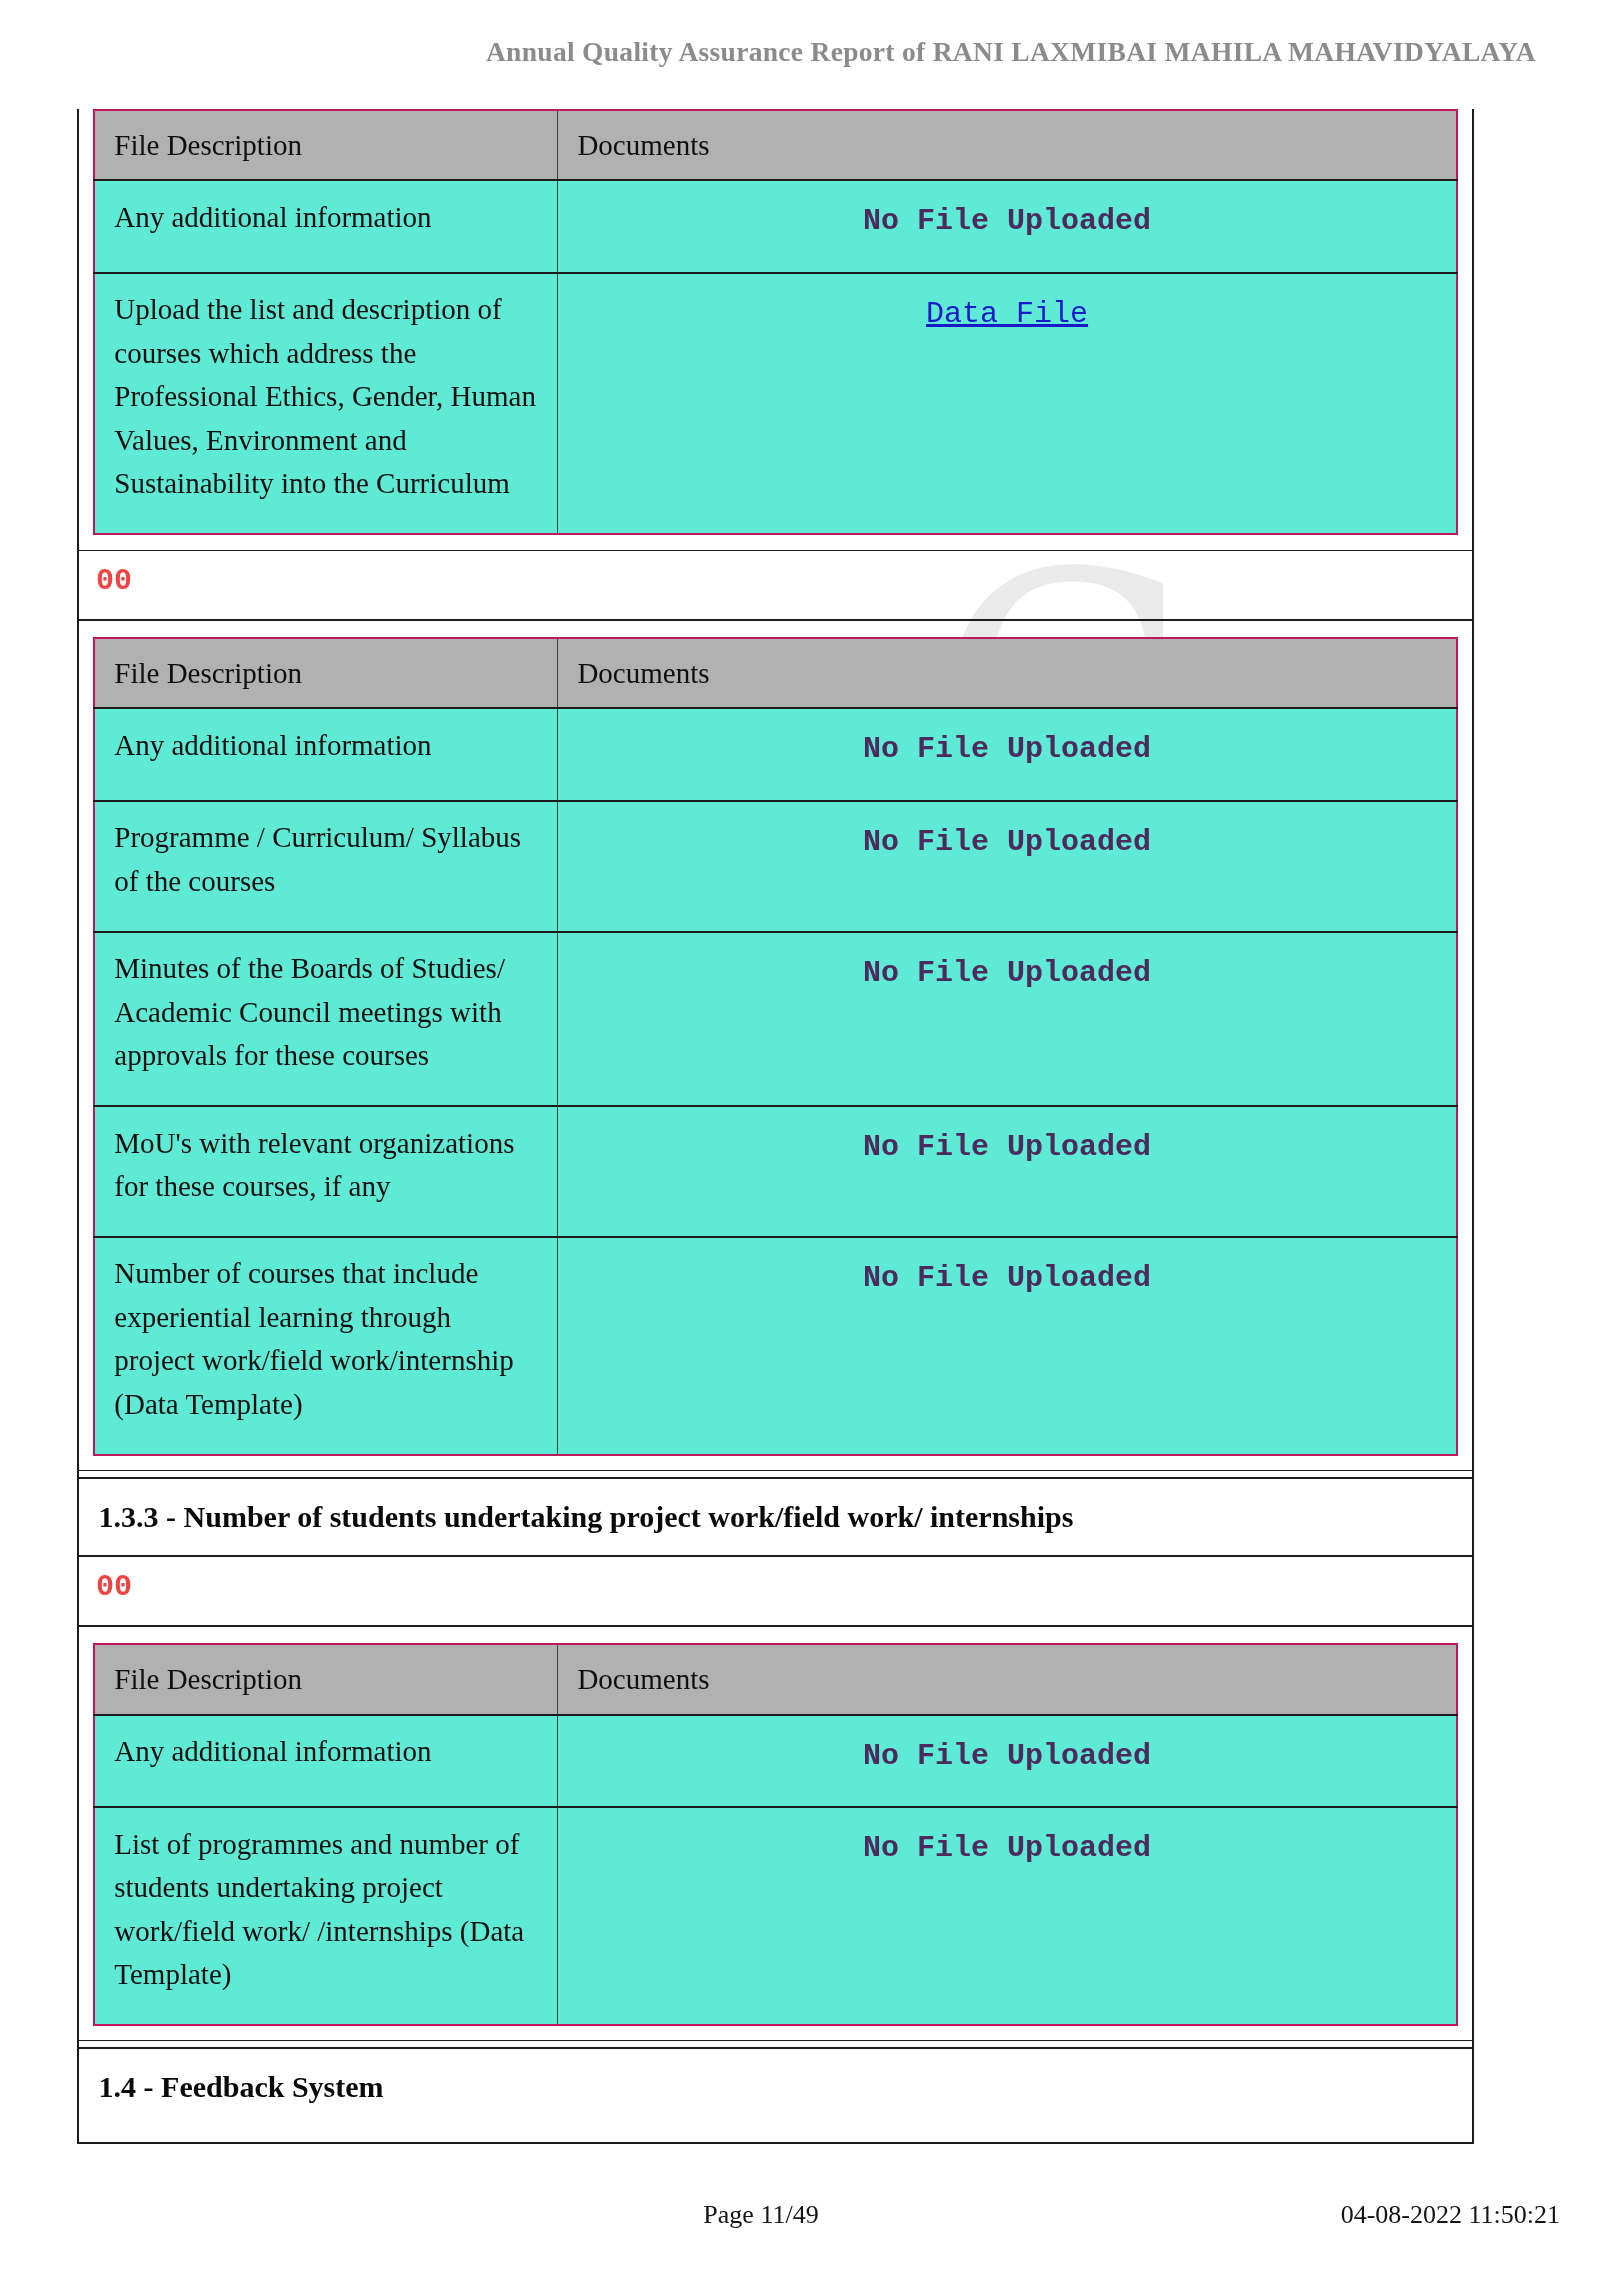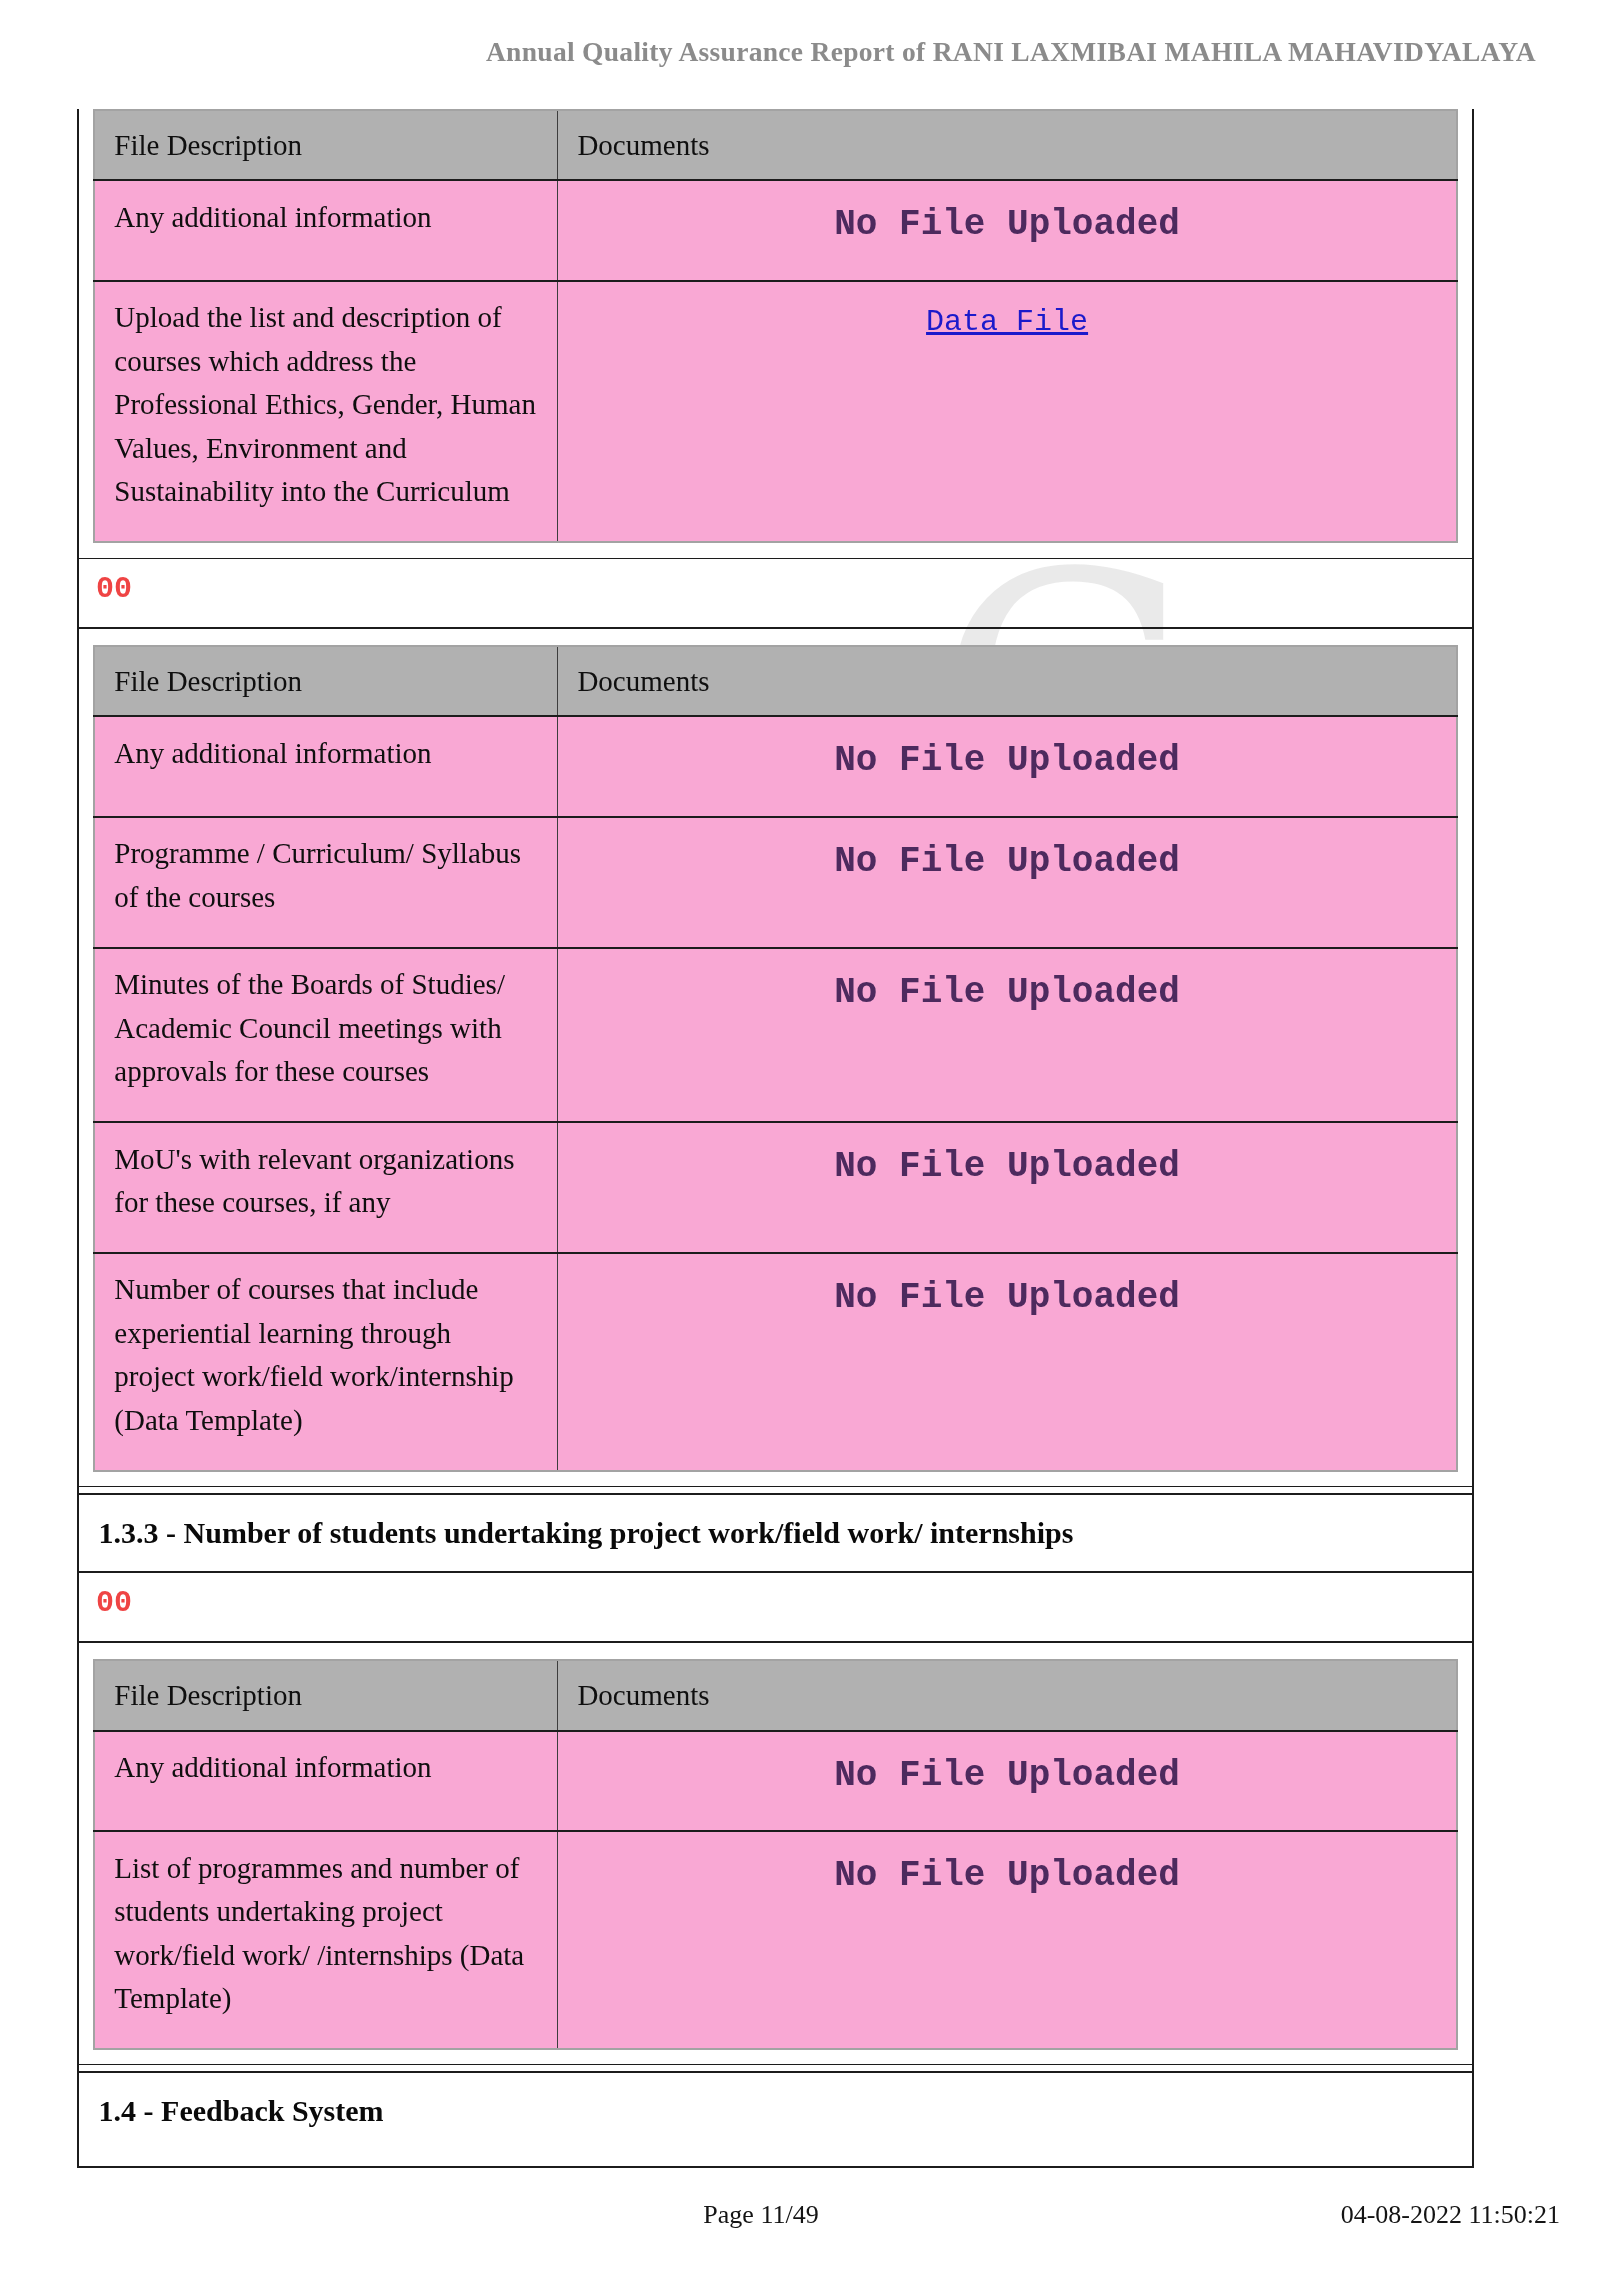--- a/index.html
+++ b/index.html
@@ -21,36 +21,36 @@
   }
   
   .outer {
     position:relative; z-index:1;
     margin:41px 149px 0 77px;
     border-left:2px solid #1c1c1c; border-right:2px solid #1c1c1c;
   }
   
   .tseg { padding:0 13.7px 14.4px 13.7px; border-bottom:1.3px solid #1c1c1c; }
   .tseg.pt { padding-top:16.4px; }
-  table { width:100%; border-collapse:collapse; background:#f9a8d4; border:2px solid #a3a3a3; }
+  table { width:100%; border-collapse:collapse; background:#5eead4; border:2px solid #be185d; }
   thead th {
     background:#b1b1b1; font-weight:normal; text-align:left;
     font-size:29px; padding:17.7px 19.6px; border-bottom:2px solid #1c1c1c;
   }
   th.c1 { width:34%; }
   th.c2, td.c2 { border-left:1.3px solid #3d3d3d; }
   tbody td {
     vertical-align:top; font-size:29px; line-height:1.5;
     padding:14.4px 19.6px 27.5px 19.6px;
   }
   tbody tr + tr td { border-top:2px solid #1c1c1c; }
   td.c2 { text-align:center; padding-top:17px; }
   .no-file {
     font-family:"Liberation Mono", monospace; font-weight:bold;
-    font-size:36px; color:#4d2a5e;
+    font-size:30px; color:#4d2a5e;
   }
   .view-file {
     font-family:"Liberation Mono", monospace; font-weight:normal;
     font-size:30px; color:#1b1acb; text-decoration:underline;
   }
   
   .hseg {
     padding:15.7px 19.6px; font-weight:bold; font-size:30px; line-height:1.5;
     border-bottom:2.6px solid #1c1c1c; color:#0a0a0a;
   }

